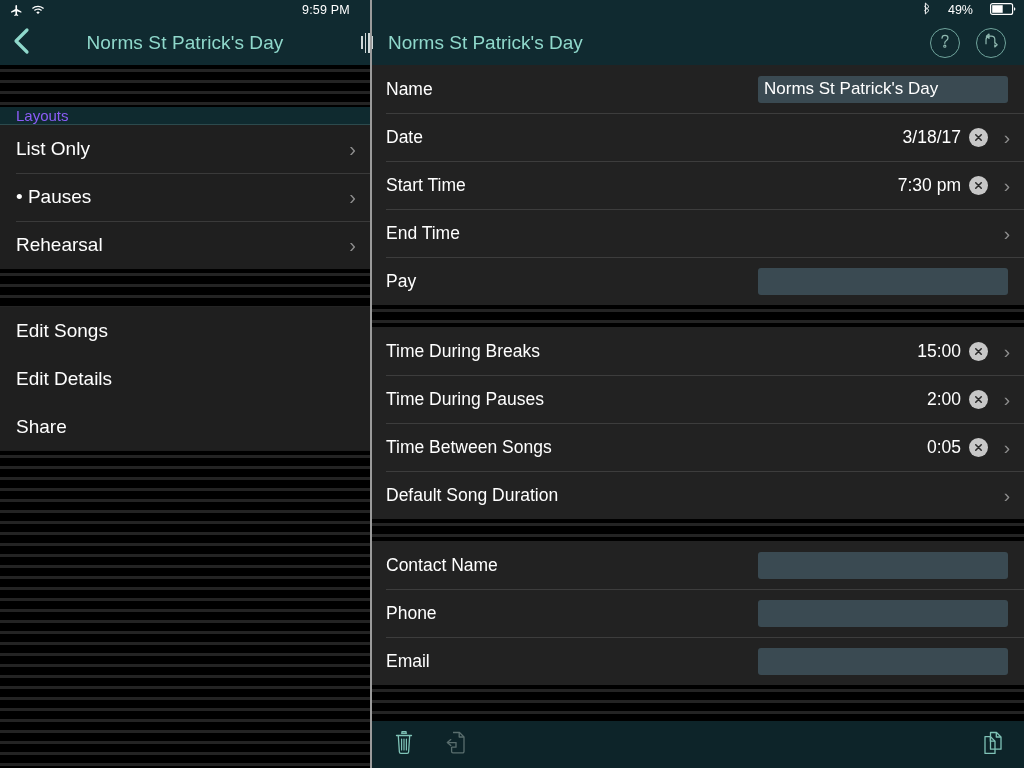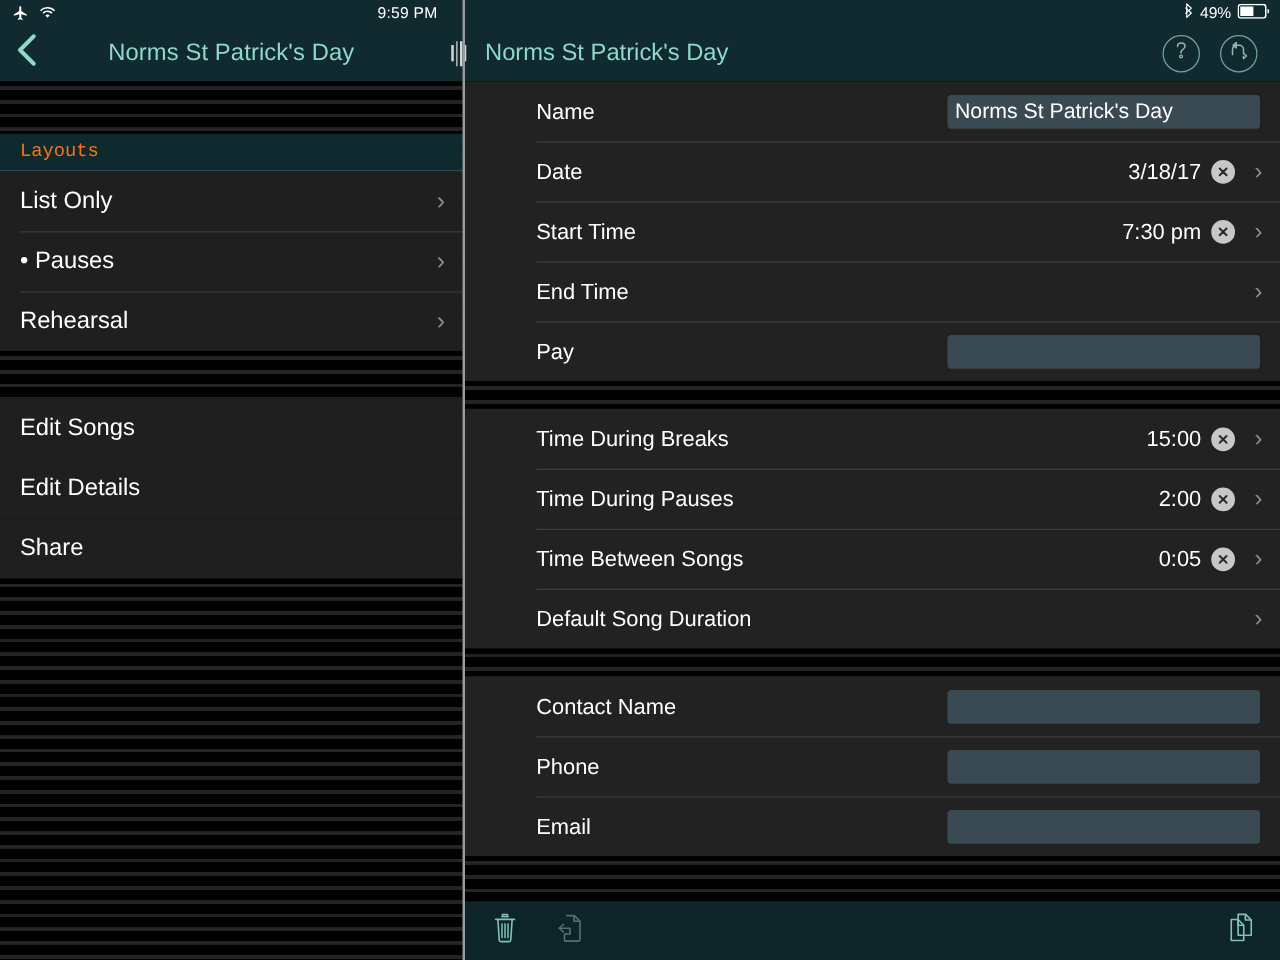--- a/index.html
+++ b/index.html
@@ -81,29 +81,28 @@
   .sidebar-body {
     flex: 1;
     display: flex;
     flex-direction: column;
     min-height: 0;
   }
 
   .sb-gap { flex: 0 0 auto; }
 
   .section-header {
-    height: 30px;
+    height: 18px;
     background: #0f2a2f;
-    color: #f97316;
+    color: #8b5cf6;
     font-size: 15px;
     display: flex;
     align-items: center;
     padding-left: 16px;
     border-bottom: 1px solid #2c4a4d;
-    font-family: Liberation Mono, monospace;
   }
 
   .sb-group { background: #1f1f1f; }
 
   .sb-row {
     height: 48px;
     display: flex;
     align-items: center;
     padding: 0 14px 0 16px;
     color: #ffffff;
@@ -168,21 +167,21 @@
     left: 0; right: 0;
     transform: translateX(-70px);
     font-size: 12.5px;
     letter-spacing: .2px;
   }
   .sbr-right {
     position: absolute;
     right: 8px;
     display: flex;
     align-items: center;
-    gap: 5px;
+    gap: 17px;
   }
   .batt-pct { font-size: 12.5px; }
 
   .navbar-right {
     height: 45px;
     background: #102a30;
     display: flex;
     align-items: center;
     padding: 0 18px 0 16px;
     flex: 0 0 45px;
@@ -225,21 +224,21 @@
 
   .form-scroll {
     flex: 1;
     min-height: 0;
     display: flex;
     flex-direction: column;
     background: #000;
     overflow: hidden;
   }
 
-  .form-group { background: #222222; padding-left: 43px; }
+  .form-group { background: #222222; }
 
   .form-row {
     height: 48px;
     display: flex;
     align-items: center;
     padding: 0 14px 0 14px;
     position: relative;
     cursor: pointer;
   }
   .form-row + .form-row::before {

